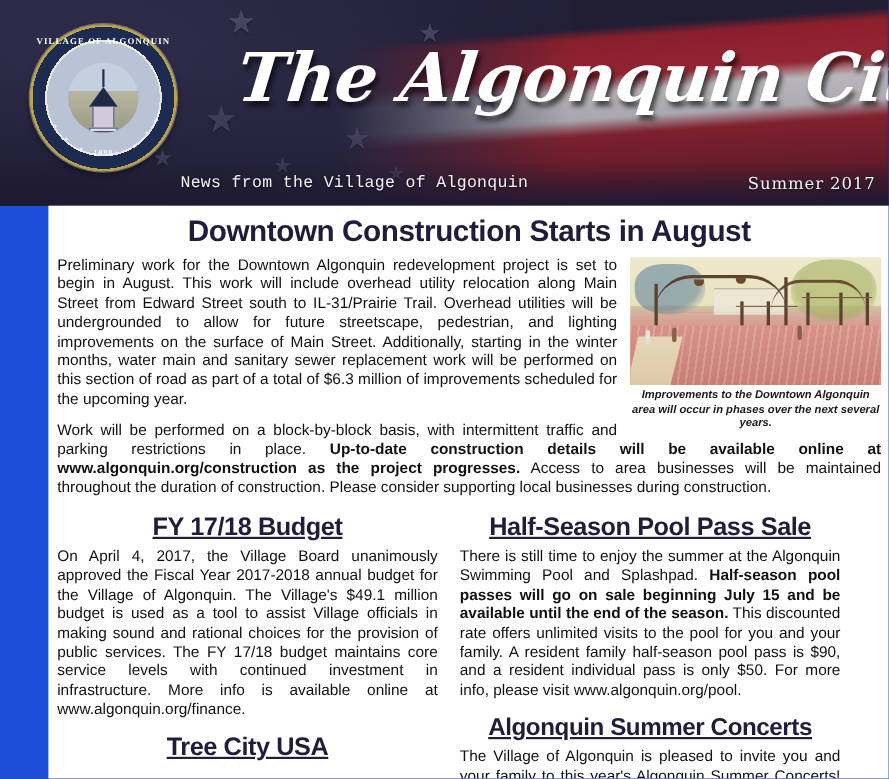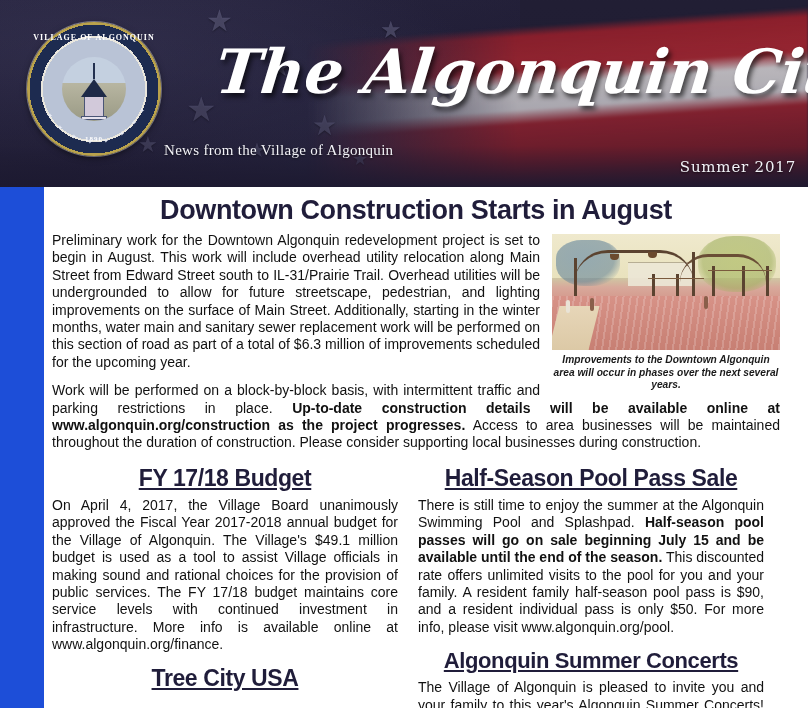--- a/index.html
+++ b/index.html
@@ -95,34 +95,34 @@
 
   
   .paper-title {
     position:absolute; left:216px; top:18px; width:592px; height:110px;
     color:#ffffff; font-family:"DejaVu Serif", serif; font-style:italic; font-weight:bold;
     font-size:61px; line-height:108px; letter-spacing:-0.5px; white-space:nowrap;
     text-shadow:3px 4px 5px rgba(0,0,0,0.62);
     transform:skewX(-6deg);
   }
   .subtitle {
-    position:absolute; left:164px; top:142px;
-    color:#f2f2f7; font-family:Liberation Serif, serif; font-size:15px; letter-spacing:0.3px;
+    position:absolute; left:164px; top:158px;
+    color:#f2f2f7; font-family:Liberation Mono, monospace; font-size:15px; letter-spacing:0.3px;
     text-shadow:0 1px 2px rgba(0,0,0,0.6);
   }
   .issue-date {
     position:absolute; right:12px; top:158px;
     color:#f2f2f7; font-family:"DejaVu Serif", serif; font-size:15px; letter-spacing:0.8px;
     text-shadow:0 1px 2px rgba(0,0,0,0.6);
   }
 
   
   .content {
     position:absolute; left:44px; top:187px; width:764px; height:521px;
-    background:#ffffff; padding:6px 28px 0 8px; overflow:hidden;
+    background:#ffffff; padding:6px 7px 0 8px; overflow:hidden;
   }
   .headline-main {
     text-align:center; color:#201d3a;
     font-family:"Liberation Sans", sans-serif; font-weight:bold;
     font-size:27px; line-height:30px; letter-spacing:-0.4px; margin:2px 0 7px 0;
   }
   .p {
     color:#111111; font-size:14px; line-height:17.4px; text-align:justify;
     font-family:"Liberation Sans", sans-serif; margin-bottom:11px;
   }

